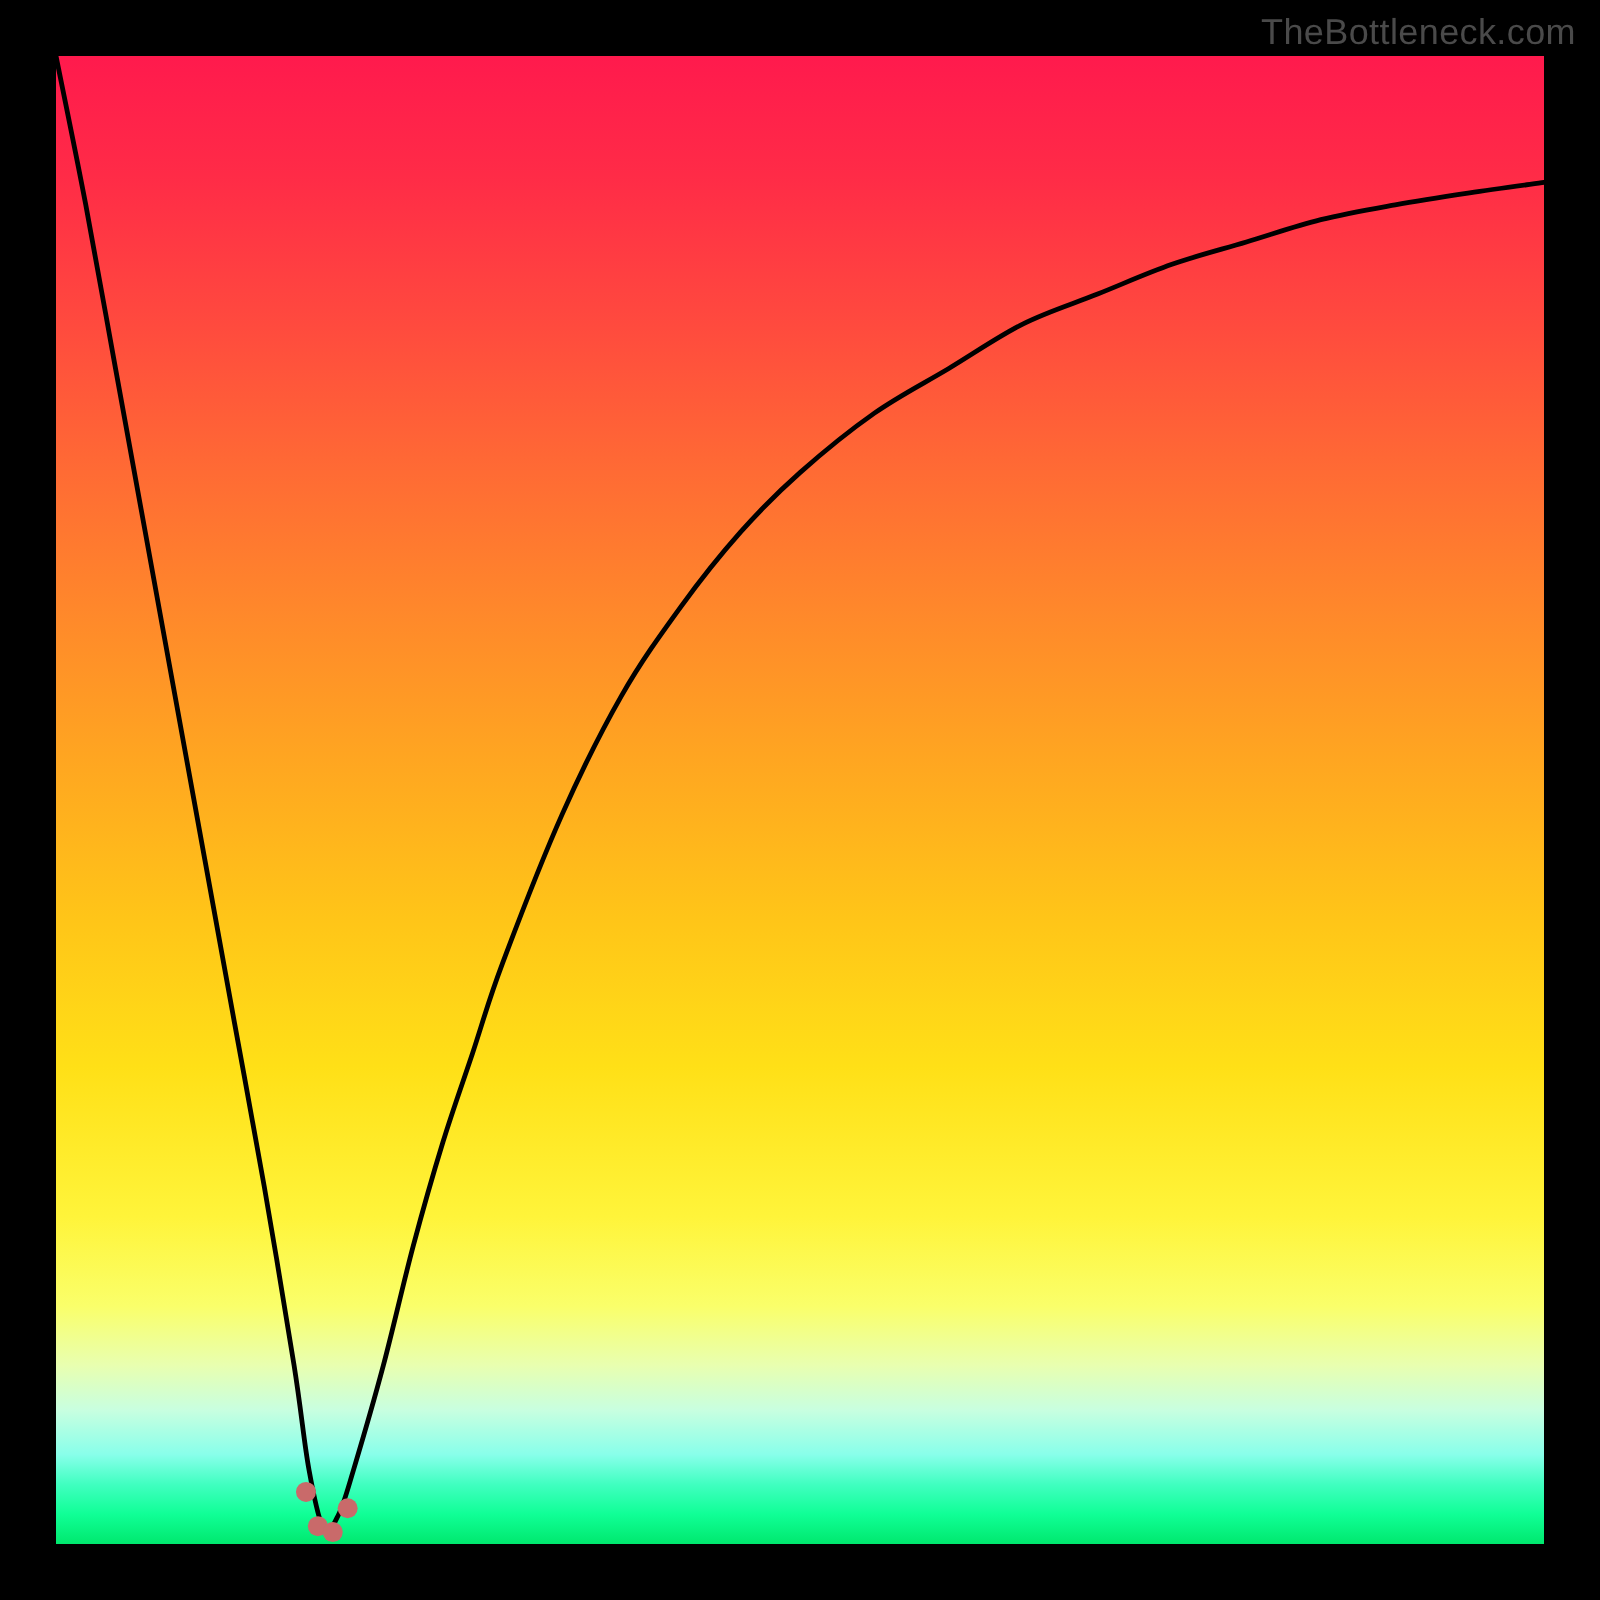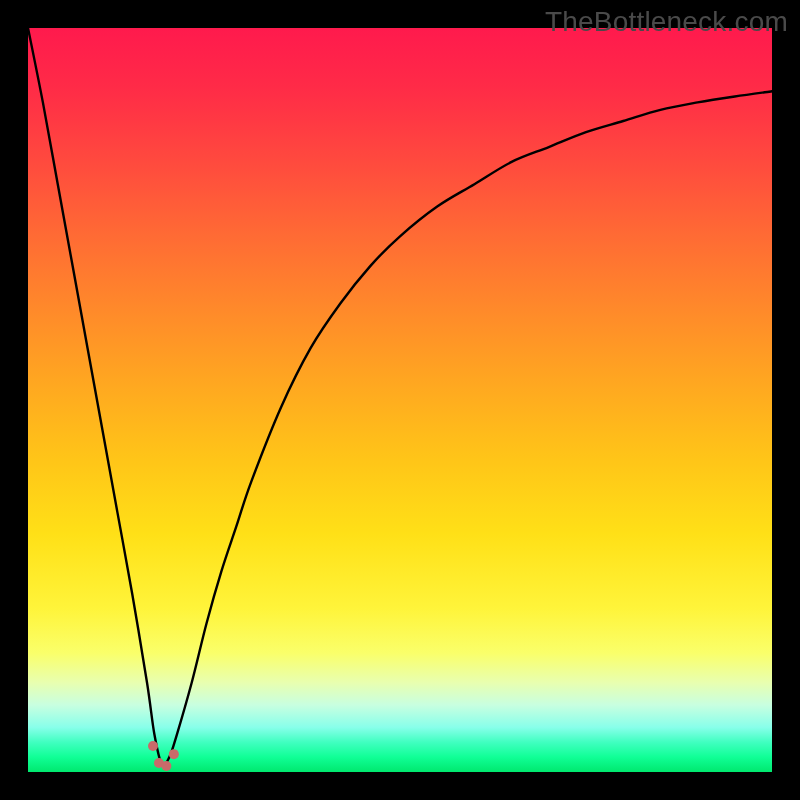--- a/index.html
+++ b/index.html
@@ -41,21 +41,21 @@
       #88ffea 94%,
       #40ffc0 96%,
       #10ff96 98%,
       #00e86e 100%);
   }
   .watermark {
     position: absolute;
     top: 6px;
     right: 12px;
     color: #4a4a4a;
-    font-size: 28px;
+    font-size: 18px;
     font-weight: 400;
     letter-spacing: 0.2px;
   }
   svg.curve {
     position: absolute;
     left: 0;
     top: 0;
     width: 744px;
     height: 744px;
     overflow: visible;

